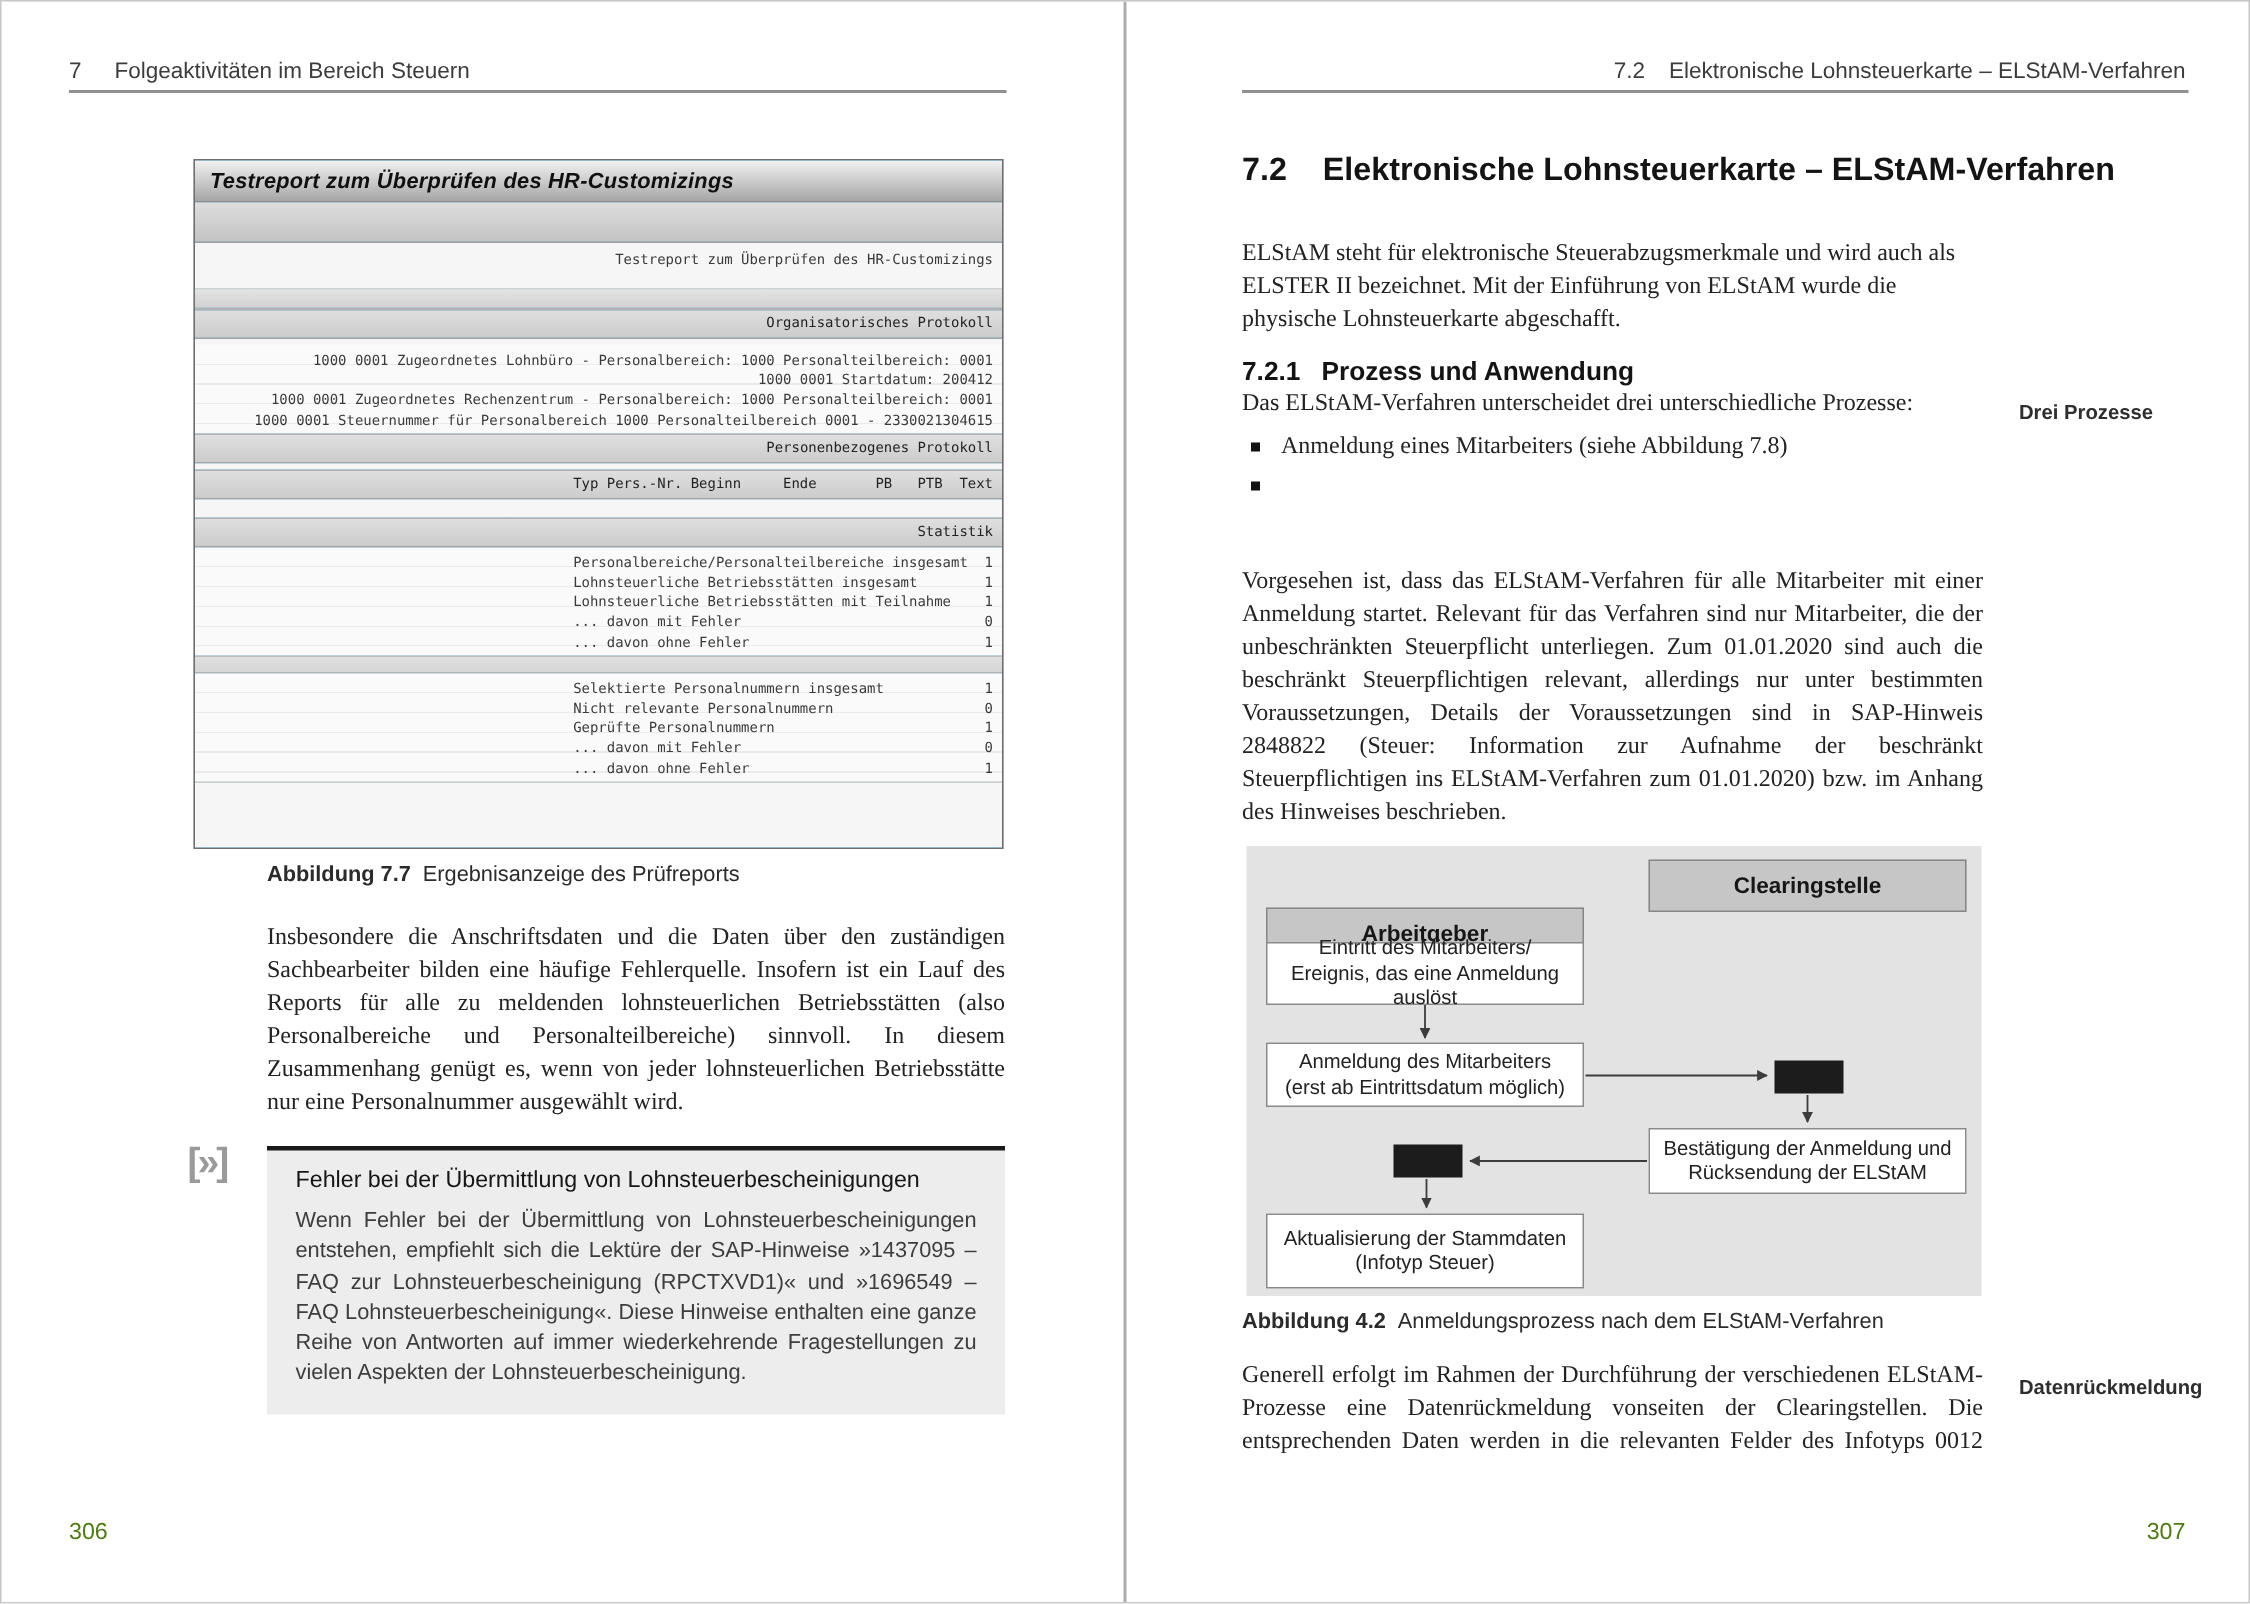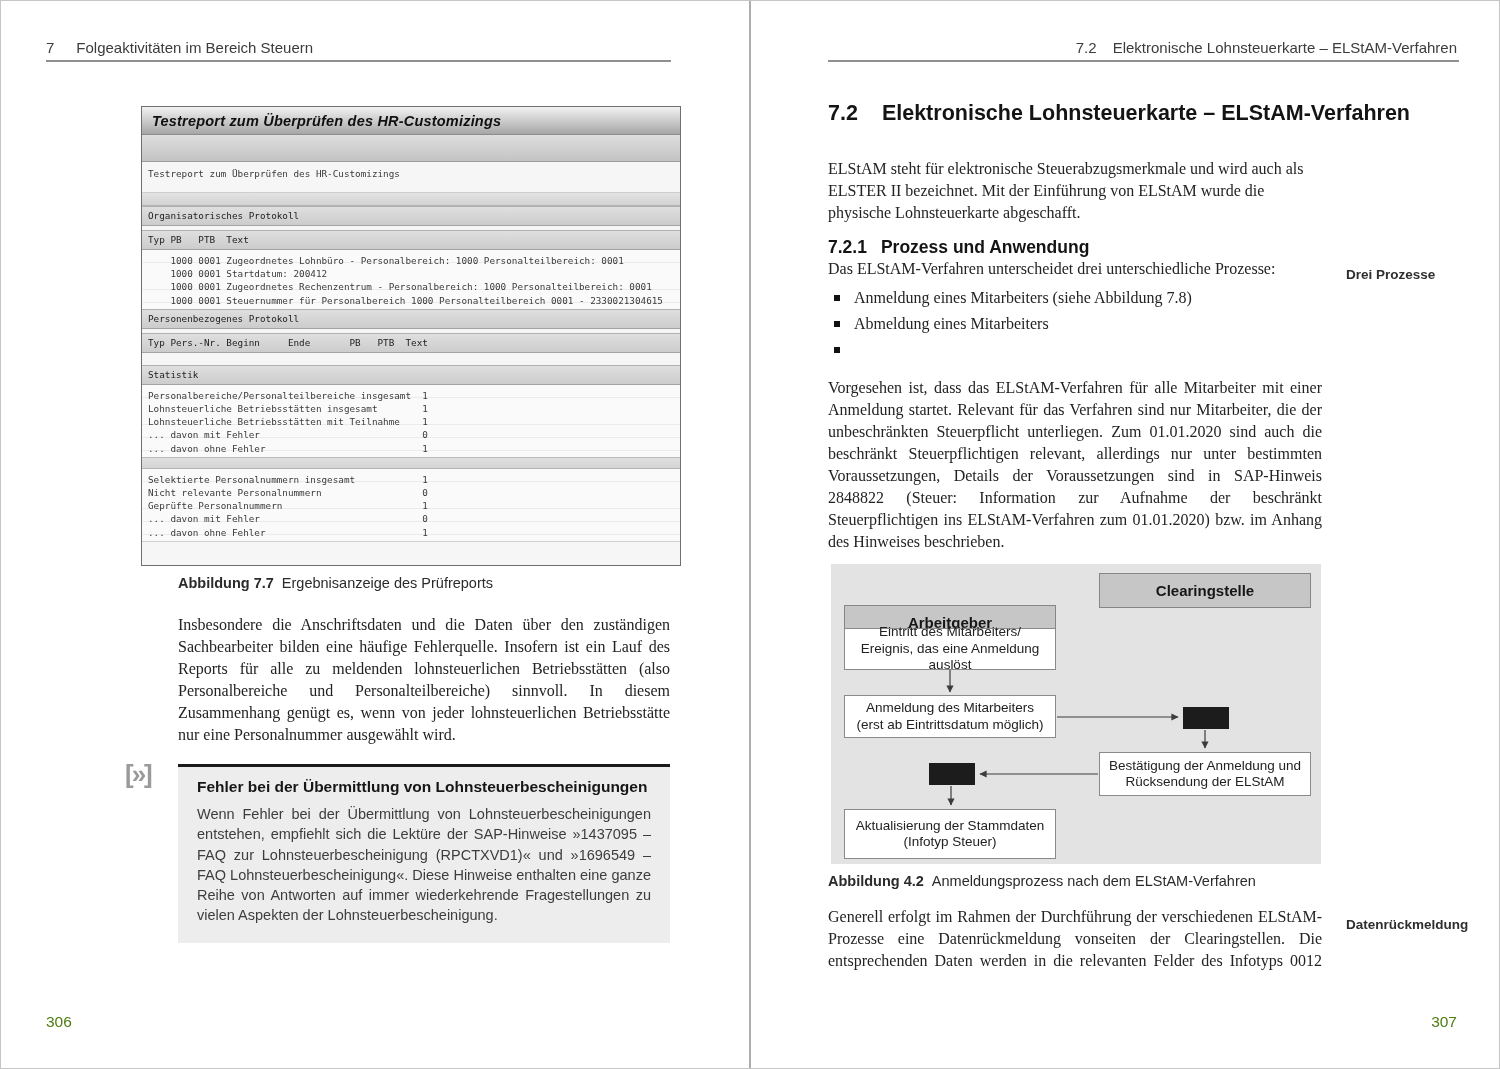--- a/index.html
+++ b/index.html
@@ -14,24 +14,24 @@
   
   .running-head { position:absolute; top:38px; font-size:15px; color:#3c3c3c; display:flex; gap:22px; white-space:nowrap; }
   .running-head.left { left:45px; }
   .running-head.right { right:42px; gap:16px; }
   .head-rule { position:absolute; top:59px; height:2px; background:#909090; }
   .head-rule.left { left:45px; width:625px; }
   .head-rule.right { left:827px; width:631px; }
 
   
   .screenshot {
-    position:absolute; left:140px; top:105px; width:540px; height:460px;
+    position:absolute; left:128px; top:105px; width:540px; height:460px;
     border:1px solid #6f6f6f; background:#7dd3fc; box-sizing:border-box;
     font-family:"DejaVu Sans Mono","Liberation Mono",monospace;
-    display:flex; flex-direction:column; overflow:hidden;
+    display:flex; flex-direction:column; overflow:hidden;text-align:right;
   }
   .s-title {
     height:27px; flex:0 0 27px; background:linear-gradient(#f2f2f2,#a6a6a6);
     border-bottom:1px solid #8c8c8c; display:flex; align-items:center; padding:0 10px;
     font-family:"Liberation Sans",sans-serif; font-weight:bold; font-style:italic;
     font-size:14.5px; color:#101010; letter-spacing:.2px;
   }
   .s-band { flex:0 0 26px; background:linear-gradient(#dedede,#c3c3c3); border-bottom:1px solid #9d9d9d; }
   .s-textrow { flex:0 0 24px; background:#f6f6f6; border-bottom:1px solid #cfcfcf; font-size:9.3px; color:#3a3a3a; padding:6px 6px 0; white-space:pre; }
   .s-thin { flex:0 0 12px; background:linear-gradient(#e3e3e3,#d2d2d2); border-bottom:1px solid #b5b5b5; }
@@ -58,21 +58,21 @@
   .para { position:absolute; font-family:"Liberation Serif", serif; font-size:16px; line-height:22px; color:#232323; text-align:justify; }
   .para.ragged { text-align:left; }
   .para.cont { text-align-last:justify; }
 
   
   .note-marker { position:absolute; left:124px; top:758px; font-size:26px; font-weight:bold; color:#9a9a9a; letter-spacing:-2px; font-family:"Liberation Sans",sans-serif; }
   .note-box {
     position:absolute; left:177px; top:763px; width:492px; box-sizing:border-box;
     background:#ededed; border-top:3px solid #1a1a1a; padding:11px 19px 17px;
   }
-  .note-title { font-size:15.5px; font-weight:bold; color:#161616; margin:0 0 8px; }
+  .note-title { font-size:15.5px; font-weight:normal; color:#161616; margin:0 0 8px; }
   .note-body { font-size:14.5px; line-height:20.3px; color:#3d3d3d; text-align:justify; }
 
   .pagenum { position:absolute; top:1012px; font-size:15.5px; color:#4d7c0f; }
   .pagenum.left { left:45px; }
   .pagenum.right { right:42px; }
 
   
   .h2 { position:absolute; left:827px; top:100px; display:flex; gap:24px; font-size:21.5px; font-weight:bold; color:#141414; white-space:nowrap; }
   .h3 { position:absolute; left:827px; top:236px; display:flex; gap:14px; font-size:17.5px; font-weight:bold; color:#141414; white-space:nowrap; }
 
@@ -110,21 +110,20 @@
   </div>
   <div class="head-rule left"></div>
 
   <div class="screenshot">
     <div class="s-title">Testreport zum Überprüfen des HR-Customizings</div>
     <div class="s-band"></div>
     <div class="s-textrow">Testreport zum Überprüfen des HR-Customizings</div>
     <div class="s-thin"></div>
     <div class="s-sec">Organisatorisches Protokoll</div>
     <div class="s-gapw"></div>
-    <div class="s-sec">Typ PB   PTB  Text</div>
     <div class="s-pre">    1000 0001 Zugeordnetes Lohnbüro - Personalbereich: 1000 Personalteilbereich: 0001
     1000 0001 Startdatum: 200412
     1000 0001 Zugeordnetes Rechenzentrum - Personalbereich: 1000 Personalteilbereich: 0001
     1000 0001 Steuernummer für Personalbereich 1000 Personalteilbereich 0001 - 2330021304615</div>
     <div class="s-sec">Personenbezogenes Protokoll</div>
     <div class="s-gapw"></div>
     <div class="s-sec">Typ Pers.-Nr. Beginn     Ende       PB   PTB  Text</div>
     <div class="s-gapw tall"></div>
     <div class="s-sec">Statistik</div>
     <div class="s-pre">Personalbereiche/Personalteilbereiche insgesamt  1
@@ -176,24 +175,20 @@
   <div class="para ragged" style="left:827px; top:257px; width:500px;">Das ELStAM-Verfahren unterscheidet drei unterschiedliche Prozesse:</div>
   <div class="margin-note" style="top:265px;">Drei Prozesse</div>
 
   <div class="bullets">
     <div class="bullet-item">
       <span class="bullet-sq"></span>
       <span>Anmeldung eines Mitarbeiters (siehe Abbildung 7.8)</span>
     </div>
     <div class="bullet-item">
       <span class="bullet-sq"></span>
-      <span>Abmeldung eines Mitarbeiters</span>
-    </div>
-    <div class="bullet-item">
-      <span class="bullet-sq"></span>
     </div>
   </div>
 
   <div class="para" style="left:827px; top:376px; width:494px;">Vorgesehen ist, dass das ELStAM-Verfahren für alle Mitarbeiter mit einer Anmeldung startet. Relevant für das Verfahren sind nur Mitarbeiter, die der unbeschränkten Steuerpflicht unterliegen. Zum 01.01.2020 sind auch die beschränkt Steuerpflichtigen relevant, allerdings nur unter bestimmten Voraussetzungen, Details der Voraussetzungen sind in SAP-Hinweis 2848822 (Steuer: Information zur Aufnahme der beschränkt Steuerpflichtigen ins ELStAM-Verfahren zum 01.01.2020) bzw. im Anhang des Hinweises beschrieben.</div>
 
   <div class="diagram">
     <div class="d-hdr" style="left:13px; top:9px; width:212px; height:35px;margin-top:32px;">Arbeitgeber</div>
     <div class="d-hdr" style="left:268px; top:9px; width:212px; height:35px;">Clearingstelle</div>
 
     <div class="d-box" style="left:13px; top:64px; width:212px; height:42px;">Eintritt des Mitarbeiters/

